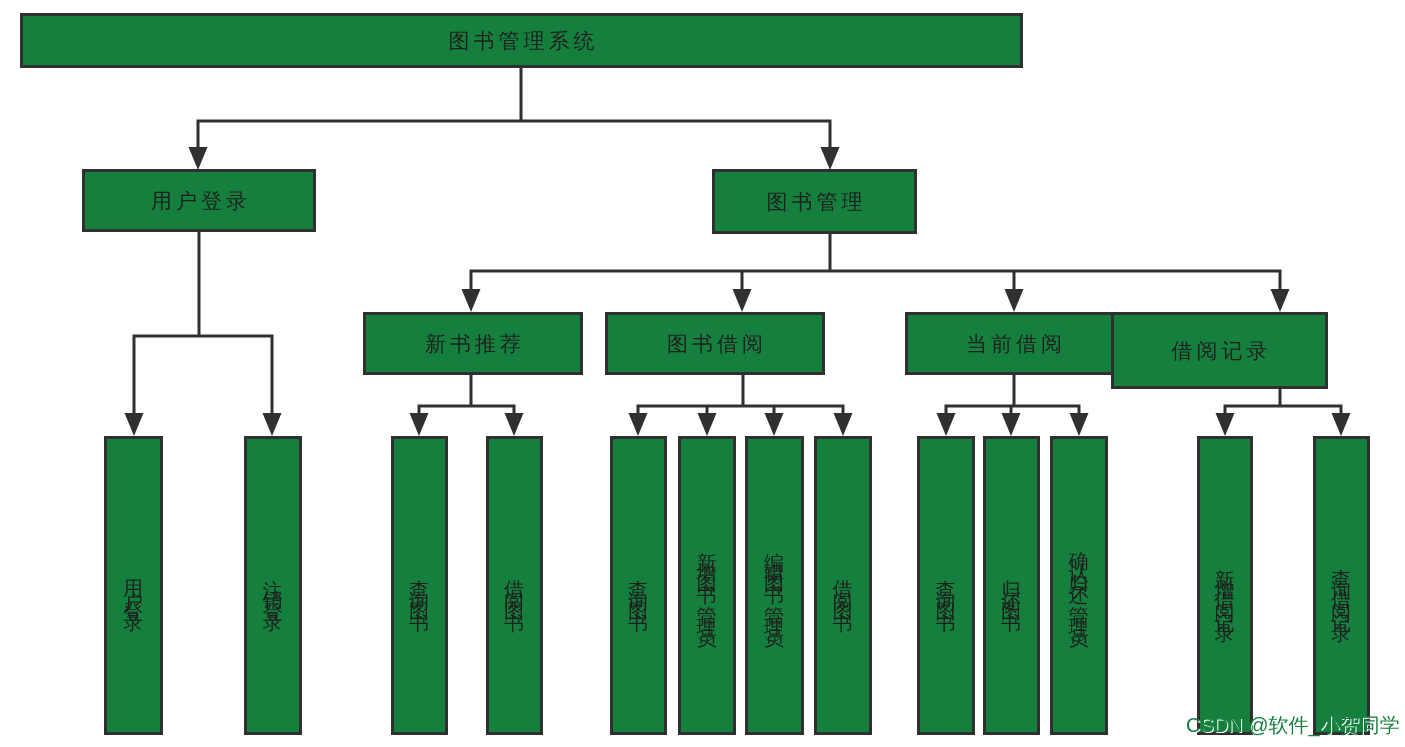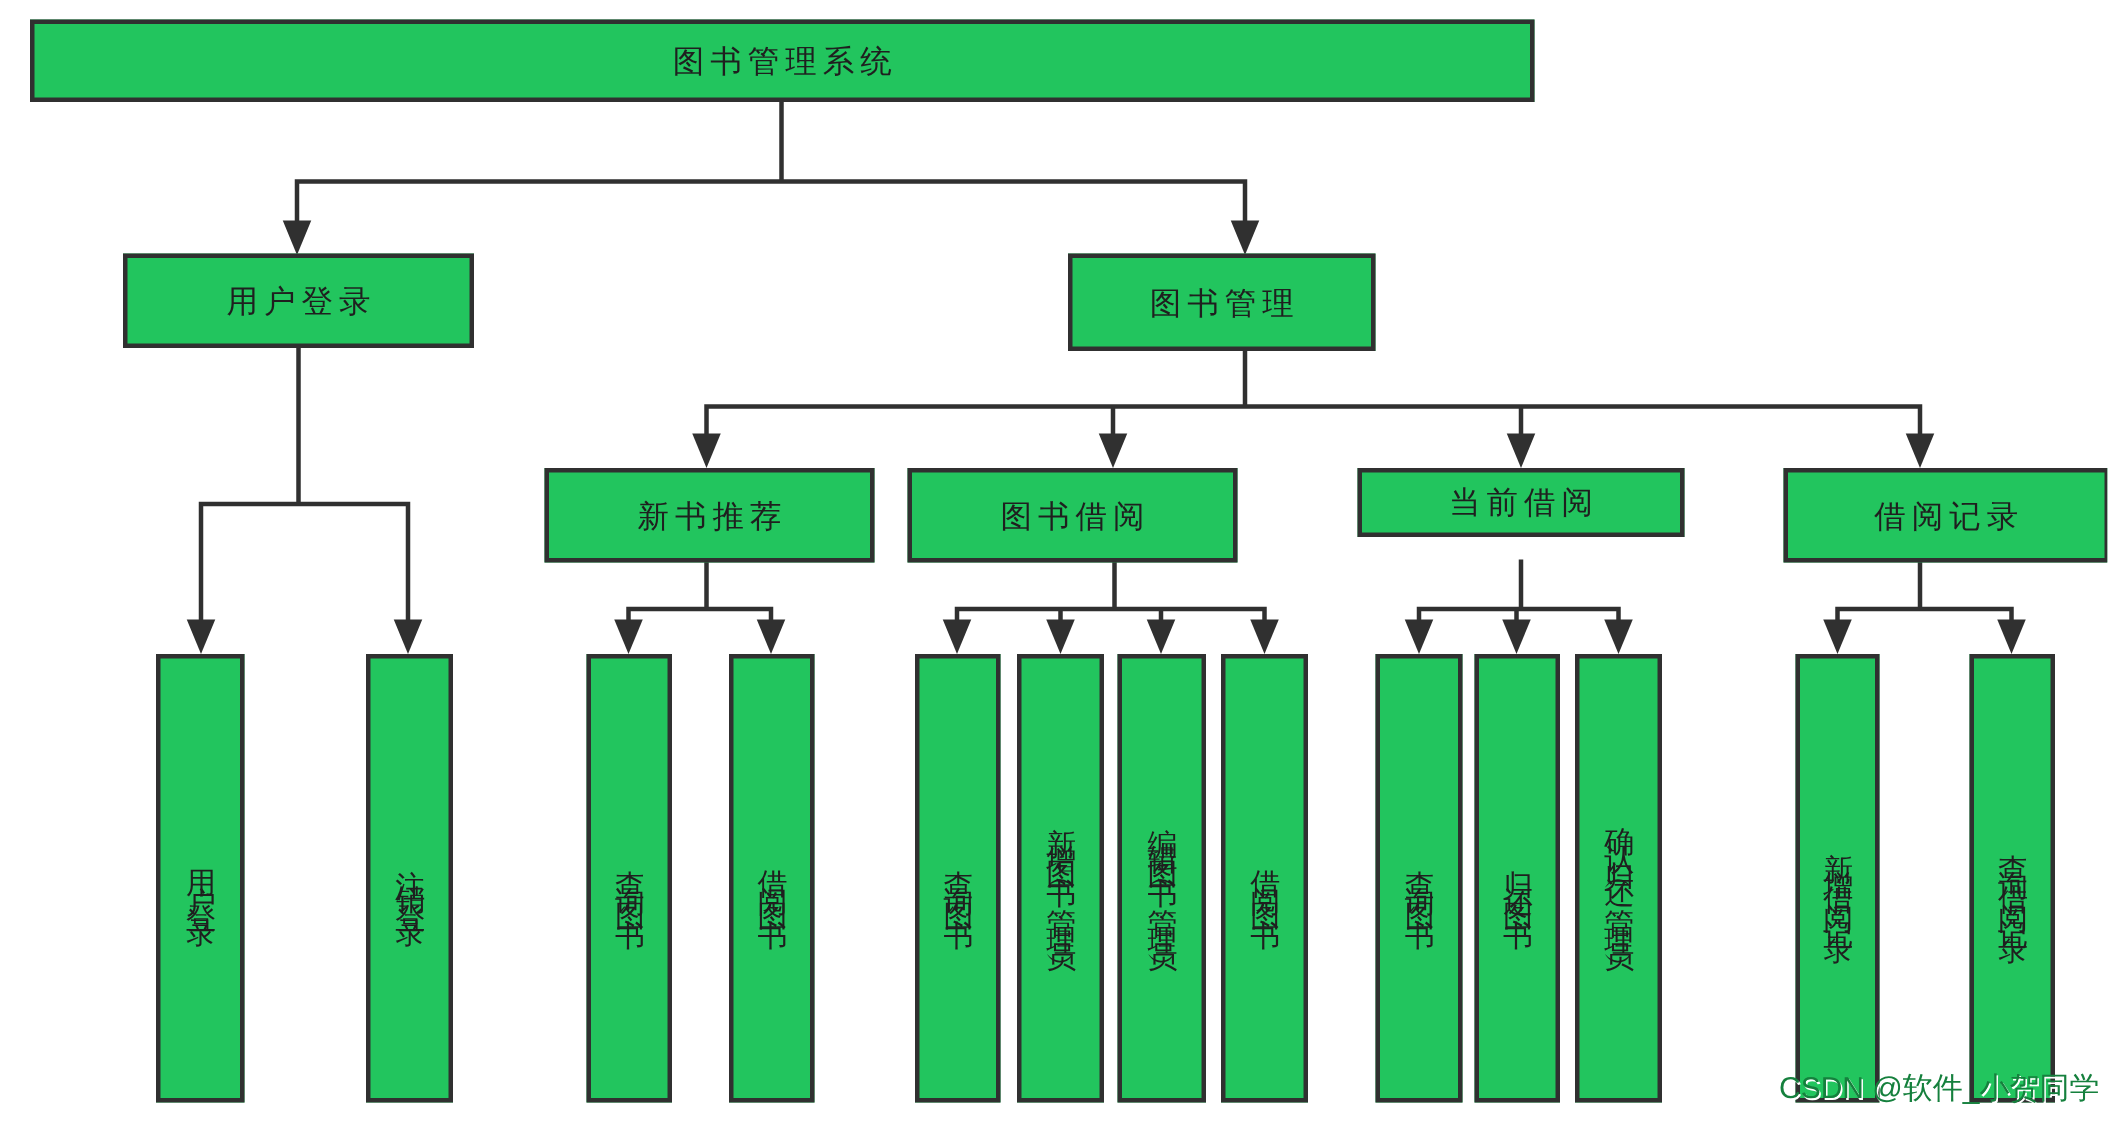--- a/index.html
+++ b/index.html
@@ -8,21 +8,21 @@
     width:1405px;height:747px;
     background:#ffffff;
     overflow:hidden;
     font-family:"Liberation Sans","DejaVu Sans",sans-serif;
   }
   #wires{position:absolute;left:0;top:0;z-index:1;}
   .box{
     position:absolute;
     box-sizing:border-box;
     border:3px solid #303030;
-    background:#22c55e;
+    background:#15803d;
     display:flex;
     align-items:center;
     justify-content:center;
     color:#1f1f1f;
     z-index:2;
   }
   .h-label{
     font-size:21px;
     letter-spacing:4px;
     white-space:nowrap;
@@ -102,24 +102,24 @@
   <div class="box" style="left:712px;top:169px;width:205px;height:65px;">
     <span class="h-label">图书管理</span>
   </div>
 
   <div class="box" style="left:363px;top:312px;width:220px;height:63px;">
     <span class="h-label">新书推荐</span>
   </div>
   <div class="box" style="left:605px;top:312px;width:220px;height:63px;">
     <span class="h-label">图书借阅</span>
   </div>
-  <div class="box" style="left:905px;top:312px;width:218px;height:46px;">
+  <div class="box" style="left:905px;top:312px;width:218px;height:63px;">
     <span class="h-label">当前借阅</span>
   </div>
-  <div class="box" style="left:1189px;top:312px;width:217px;height:63px;">
+  <div class="box" style="left:1111px;top:312px;width:217px;height:77px;">
     <span class="h-label">借阅记录</span>
   </div>
 
   <div class="box" style="left:104px;top:436px;width:59px;height:299px;">
     <span class="v-label">用户登录</span>
   </div>
   <div class="box" style="left:244px;top:436px;width:58px;height:299px;">
     <span class="v-label">注销登录</span>
   </div>
 

